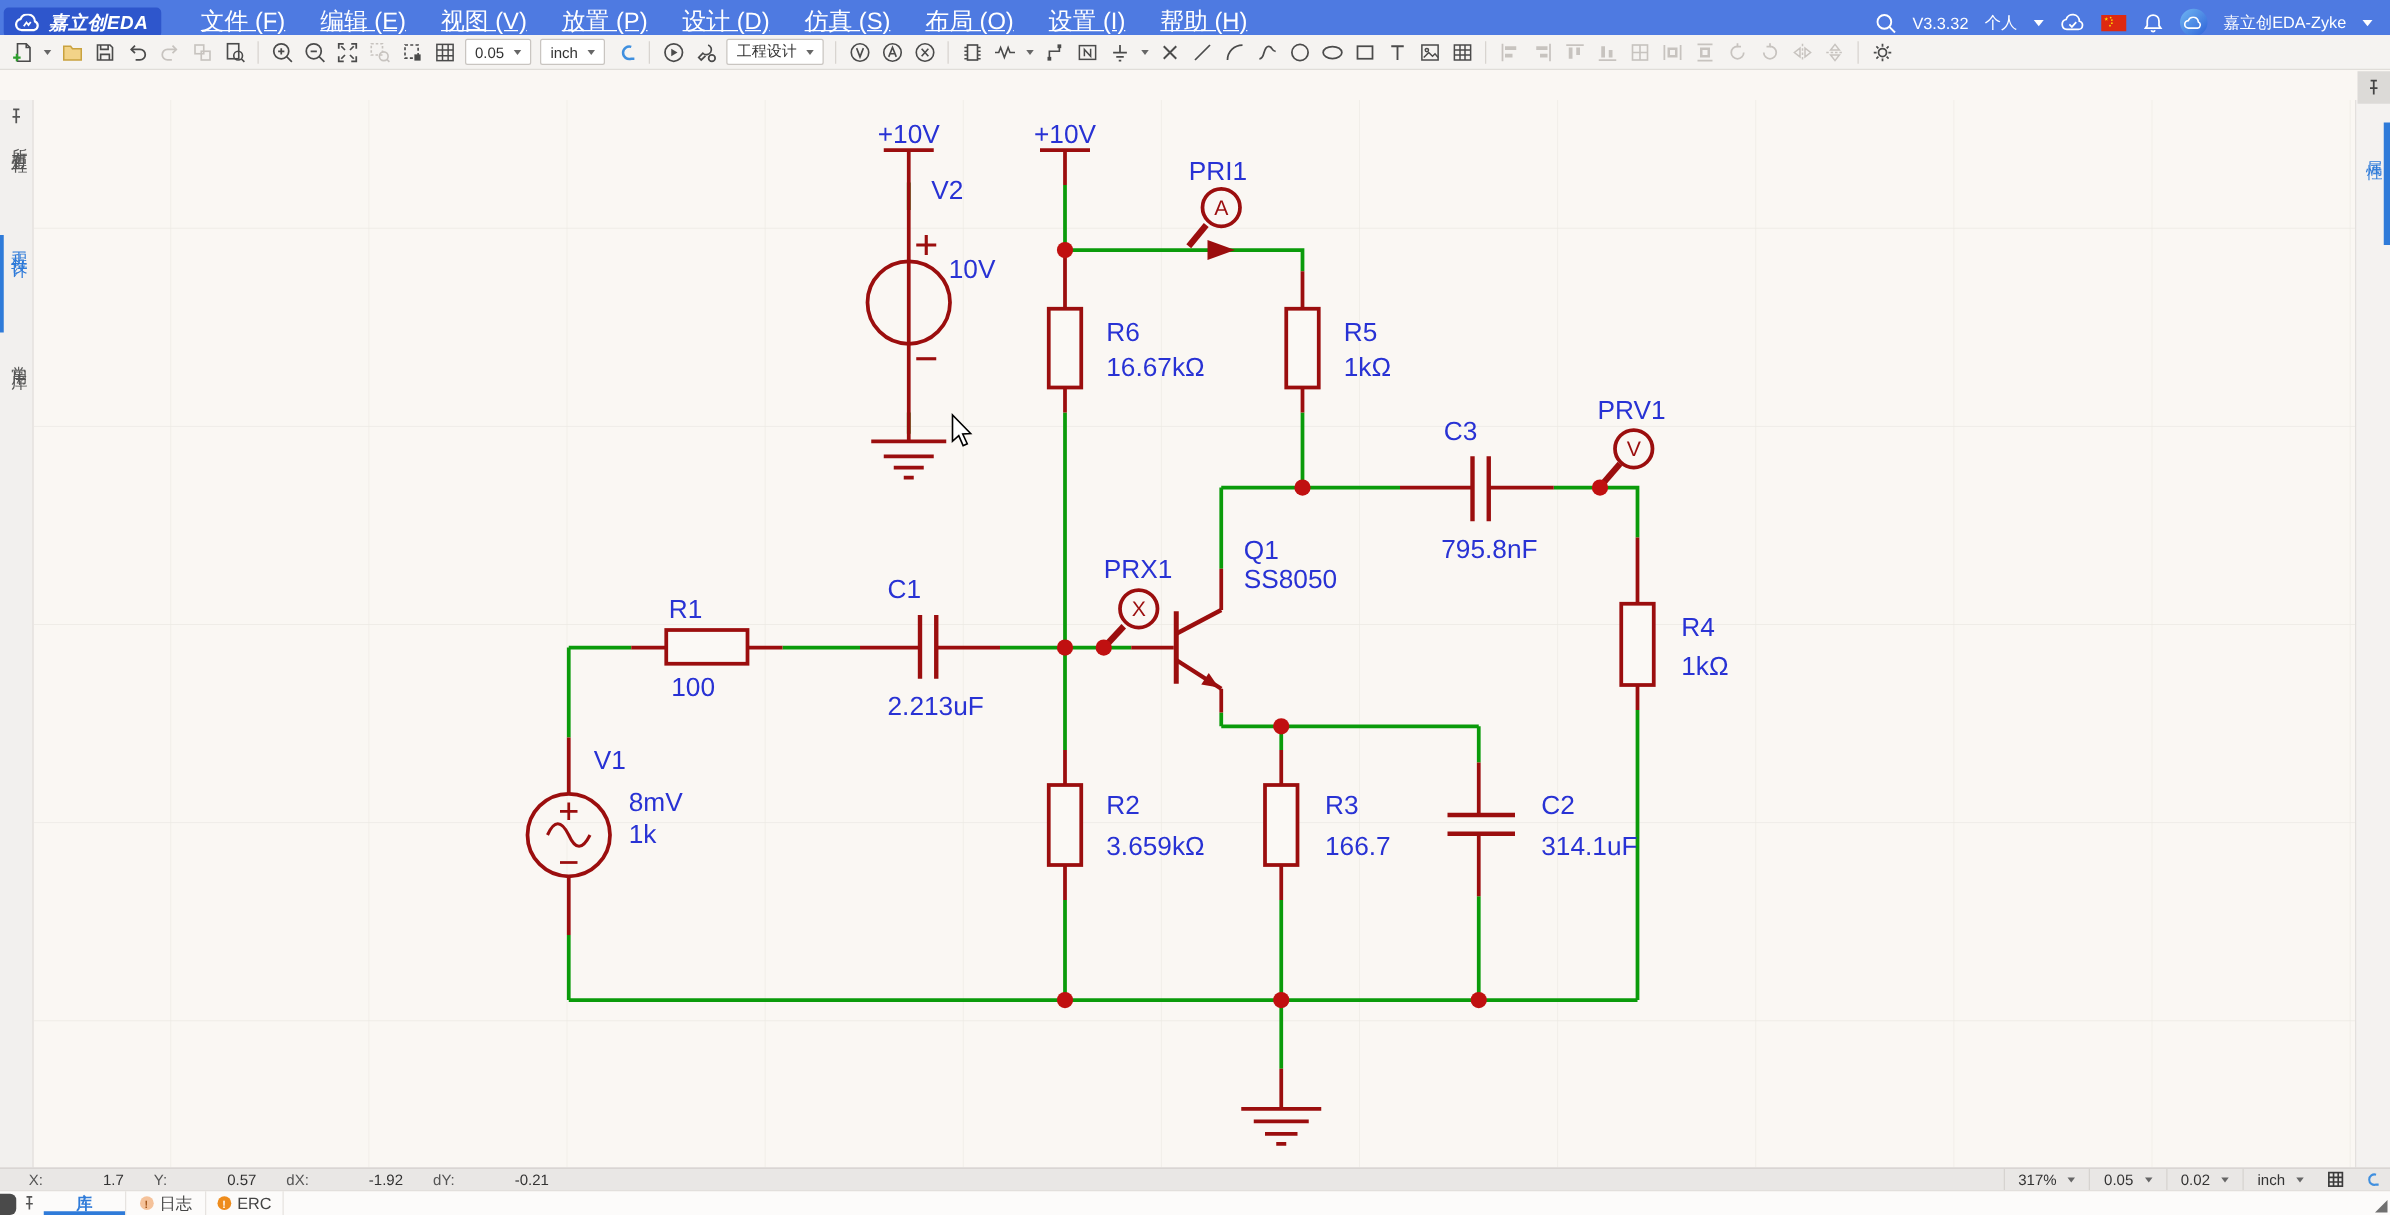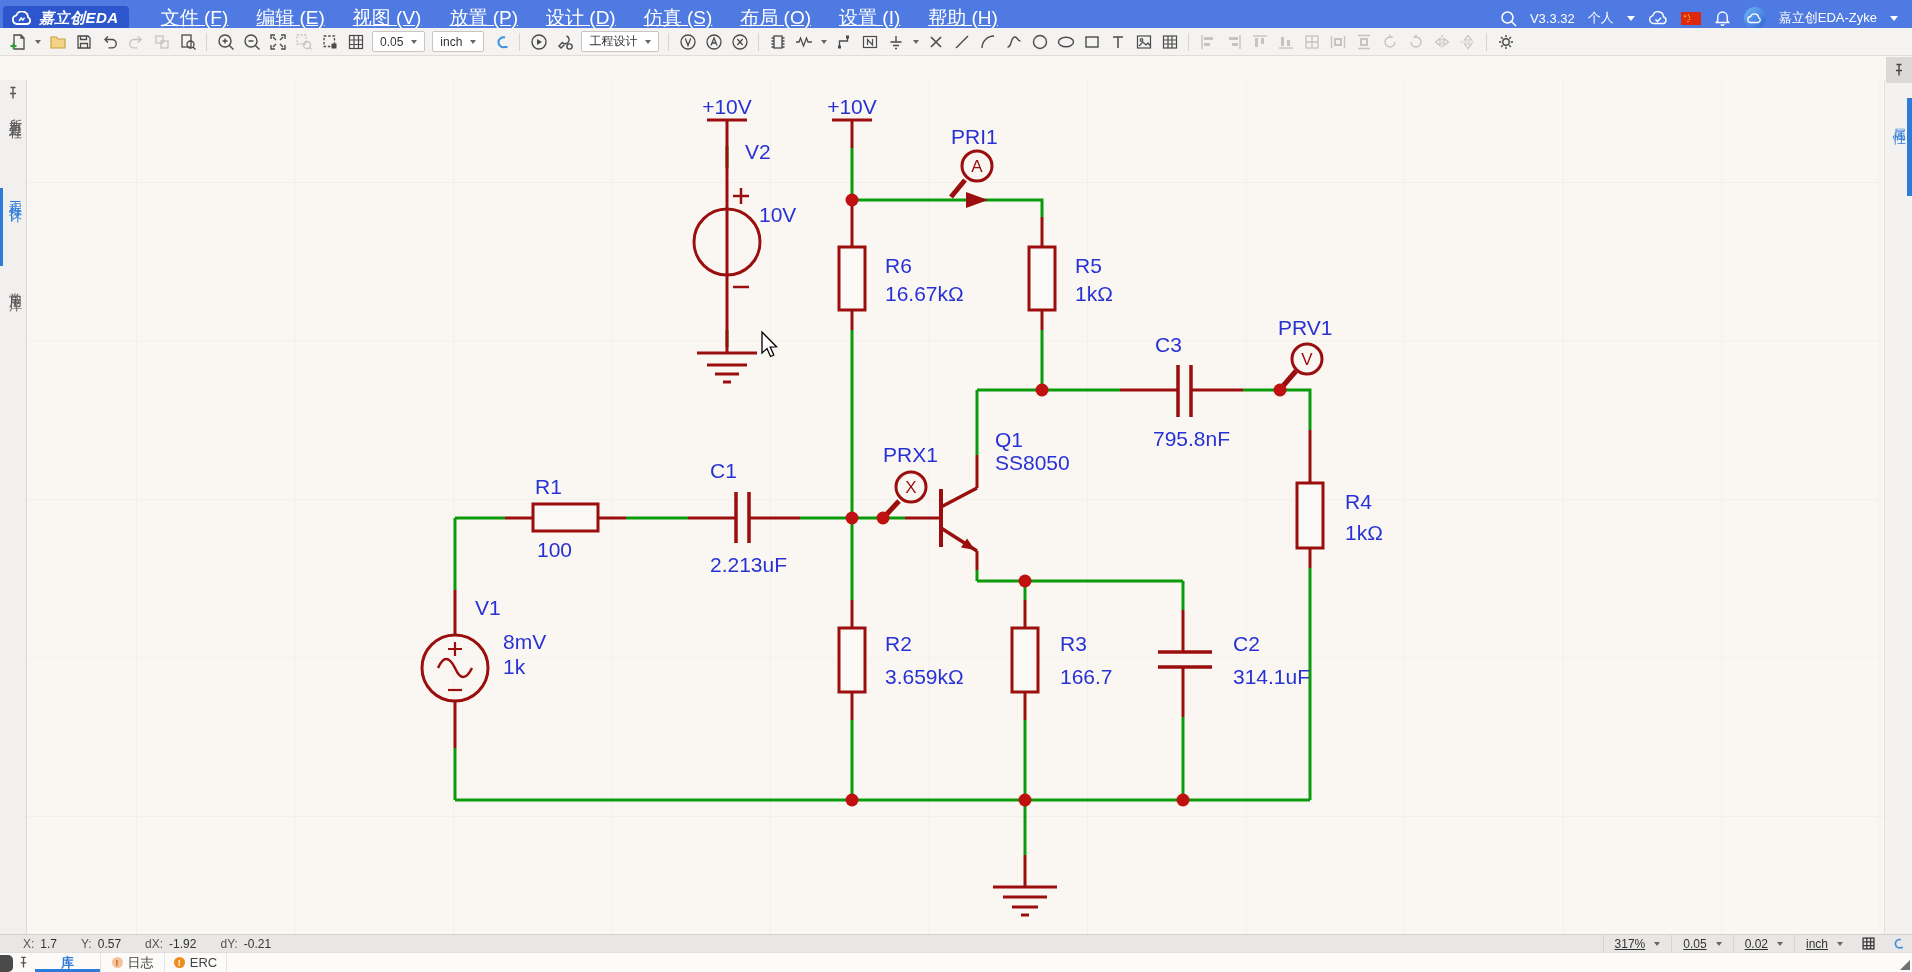--- a/index.html
+++ b/index.html
@@ -49,22 +49,22 @@
   
   #right-strip { position:absolute; left:1884px; top:80px; width:28px; height:854px; background:#f4f2f0; border-left:1px solid #e3e0dd; }
   #right-pinbox { position:absolute; left:1886px; top:57px; width:26px; height:26px; background:#dcdad7; display:flex; align-items:center; justify-content:center; }
   #rsb-indicator { position:absolute; left:1907px; top:98px; width:5px; height:98px; background:#2f7bd9; }
   #right-strip .vtab { left:5px; top:38px; color:#2f7bd9; }
 
   
   #statusbar { position:absolute; left:0; top:934px; width:1912px; height:18px; background:#e9e7e5; border-top:1px solid #d3d0cd; display:flex; align-items:center; font-size:12px; color:#333; }
   #status-left { display:flex; gap:0; padding-left:23px; }
   #status-left .sl { color:#555; margin-right:6px; }
-  #status-left .sv { margin-right:24px; }
-  #status-right { margin-left:auto; display:flex; align-items:flex-start; height:100%;text-decoration:underline; }
+  #status-left .sv { margin-right:24px;margin-left:42px; }
+  #status-right { margin-left:auto; display:flex; align-items:flex-start; height:100%; }
   .sr-item { display:flex; align-items:center; gap:8px; padding:0 11px; height:100%; border-left:1px solid #d6d3d0; font-size:12px; color:#333; }
   .sr-icon { display:flex; align-items:center; padding:0 7px; height:100%; color:#3b3b3b; }
   .sr-icon.blue { color:#3f8fdf; }
 
   
   #bottombar { position:absolute; left:0; top:952px; width:1912px; height:20px; background:#fcfbfa; border-top:1px solid #e2dfdc; display:flex; align-items:stretch; }
   #bb-corner { width:13px; height:17px; background:#4a4a4a; border-radius:0 5px 5px 0; margin-top:2px; }
   #bb-pin { display:flex; align-items:center; padding:0 6px 0 5px; }
   .btab { position:relative; display:flex; align-items:center; justify-content:center; gap:5px; font-size:13px; color:#444; border-right:1px solid #e6e3e0; }
   .btab.active { color:#2f7bd9; font-weight:bold; }

